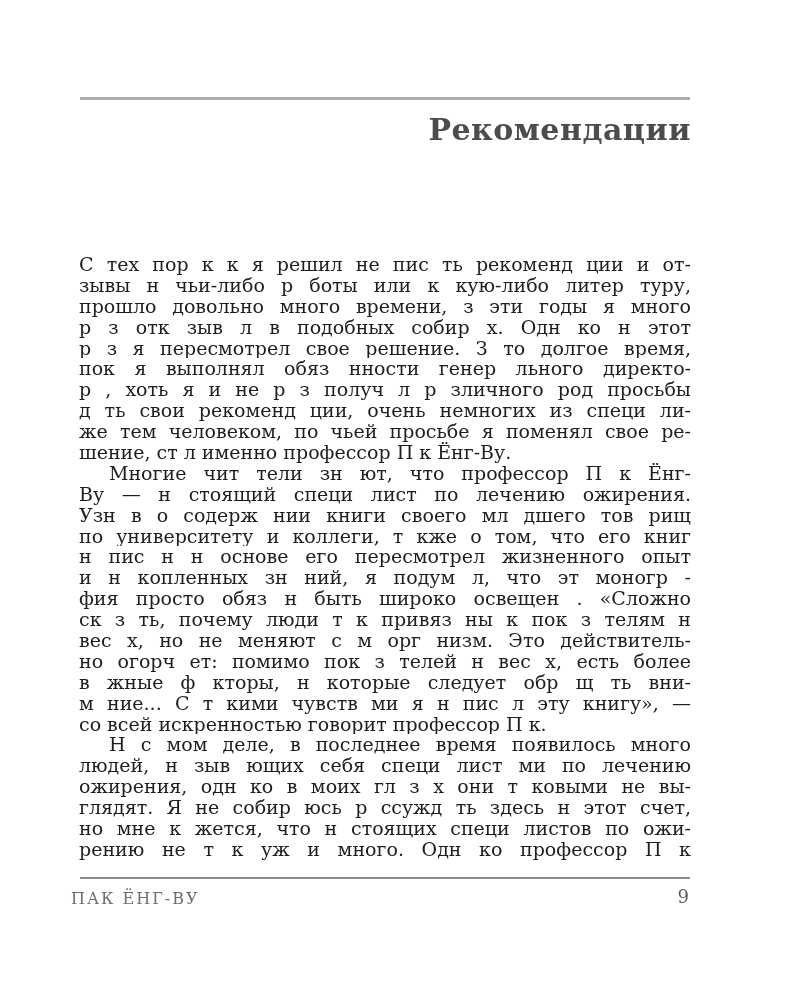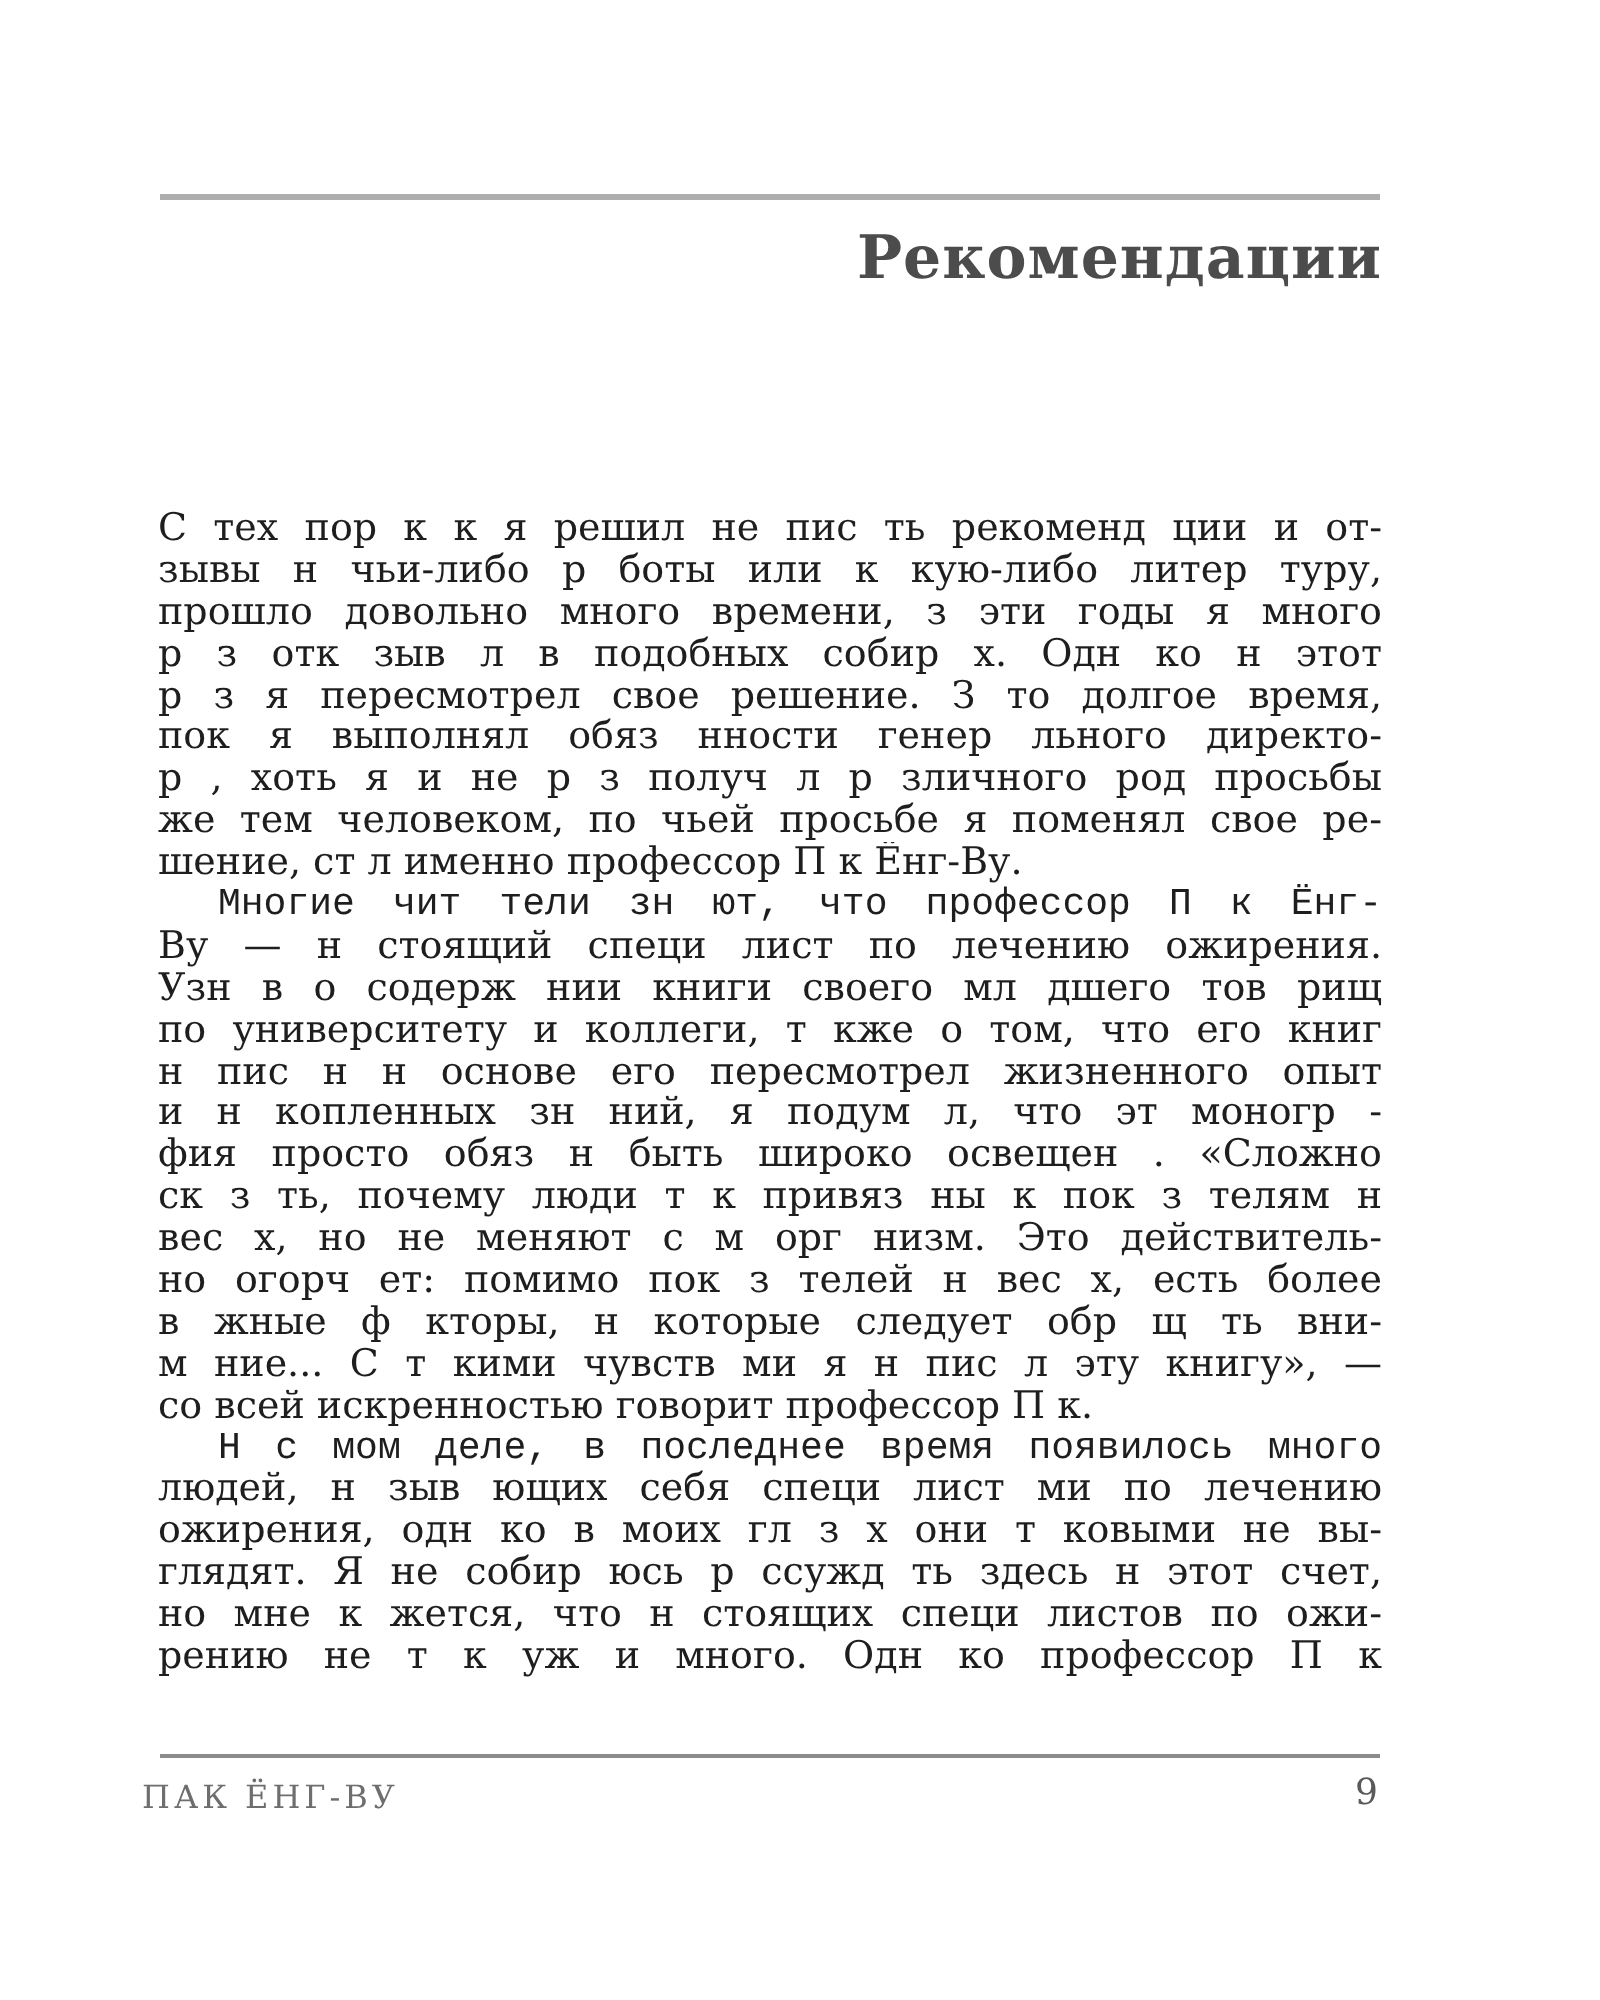--- a/index.html
+++ b/index.html
@@ -21,21 +21,21 @@
   }
   .body-text {
     position:absolute; left:79px; top:229px; width:612px;
     font-size:19px; color:var(--text,#1e1e1e);margin-top:25px;
   }
   .line {
     height:20.9px; line-height:20.9px; overflow:hidden;
     text-align:justify; text-align-last:justify;
   }
   .line.left { text-align:center; text-align-last:left; }
-  .line.ind  { text-indent:30px;font-family:Liberation Mono, monospace; }
+  .line.ind  { text-indent:30px; }
   .rule-bottom {
     position:absolute; left:80px; top:877px; width:610px; height:2px;
     background:var(--rule-bottom,#8c8c8c);
   }
   .footer-author {
     position:absolute; left:71px; top:889px;
     font-size:16px; letter-spacing:2px; color:var(--footer,#6e6e6e);
   }
   .page-number {
     position:absolute; left:79px; top:886px; width:610px; text-align:right;
@@ -50,20 +50,21 @@
   <h1 class="chapter-title">Рекомендации</h1>
   <div class="body-text" id="body-text">
       <div>
         <div class="line">С тех пор к  к я решил не пис ть рекоменд ции и от-</div>
         <div class="line">зывы н  чьи-либо р боты или к  кую-либо литер туру,</div>
         <div class="line">прошло довольно много времени, з  эти годы я много</div>
         <div class="line">р з отк зыв л в подобных собир х. Одн ко н  этот</div>
         <div class="line">р з я пересмотрел свое решение. З  то долгое время,</div>
         <div class="line">пок  я выполнял обяз нности генер льного директо-</div>
         <div class="line">р , хоть я и не р з получ л р зличного род  просьбы</div>
+        <div class="line">д ть свои рекоменд ции, очень немногих из специ ли-</div>
         <div class="line">же тем человеком, по чьей просьбе я поменял свое ре-</div>
         <div class="line left">шение, ст л именно профессор П к Ёнг-Ву.</div>
       </div>
       <div>
         <div class="line ind">Многие чит тели зн ют, что профессор П к Ёнг-</div>
         <div class="line">Ву — н стоящий специ лист по лечению ожирения.</div>
         <div class="line">Узн в о содерж нии книги своего мл дшего тов рищ</div>
         <div class="line">по университету и коллеги,  т кже о том, что его книг</div>
         <div class="line">н пис н  н  основе его пересмотрел жизненного опыт</div>
         <div class="line">и н копленных зн ний, я подум л, что эт  моногр -</div>

